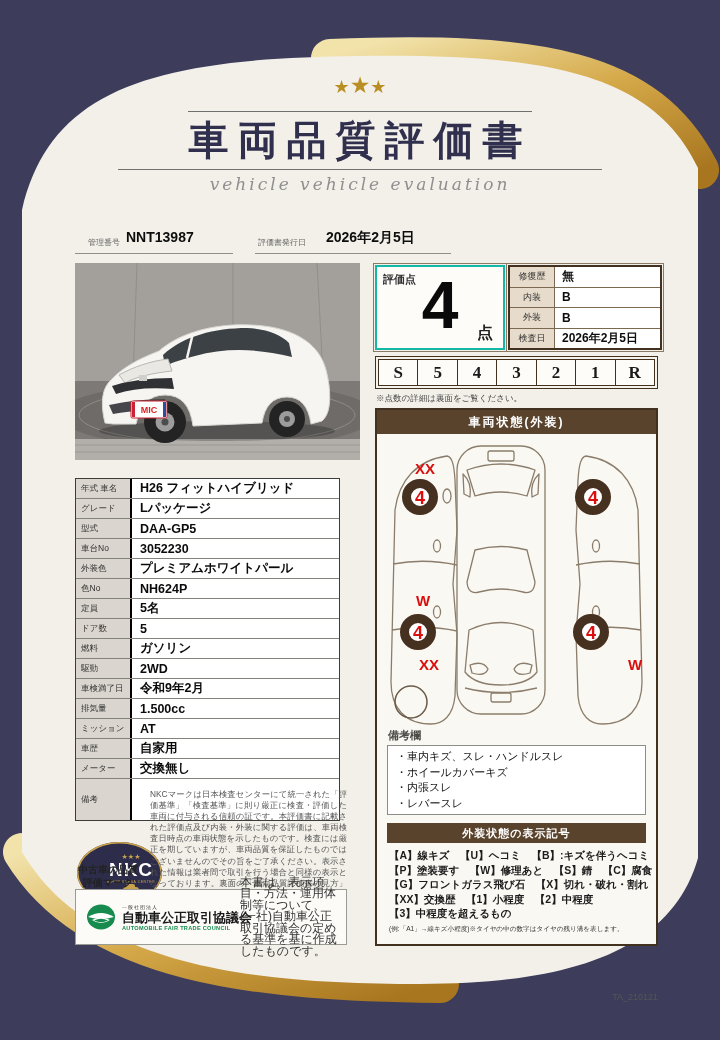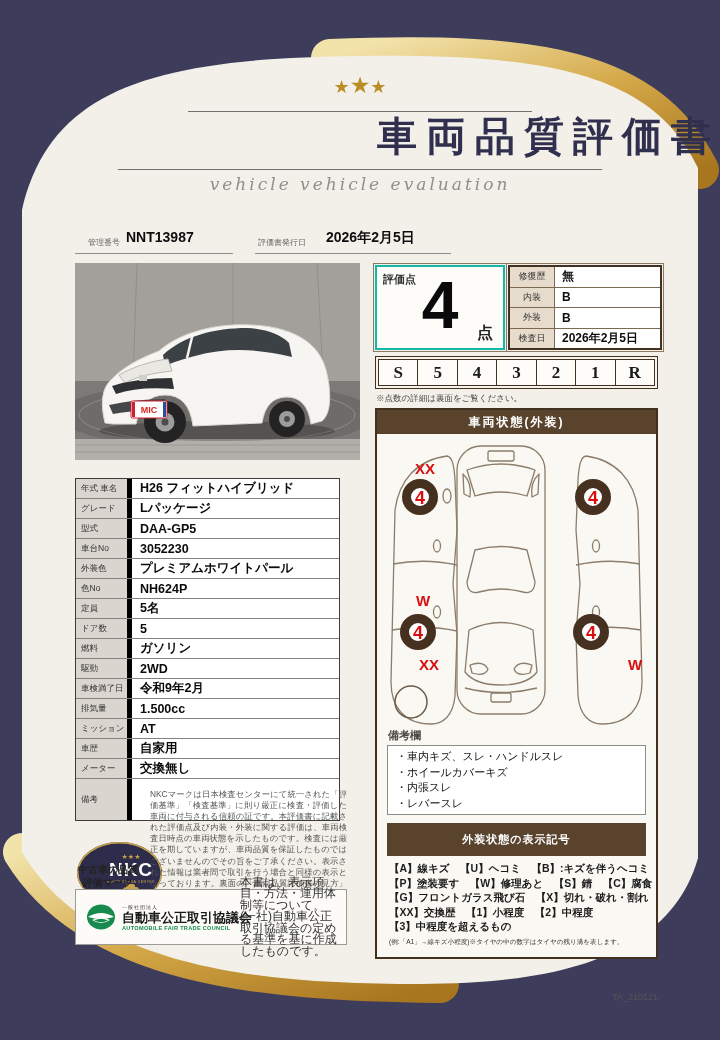--- a/index.html
+++ b/index.html
@@ -8,22 +8,22 @@
   #bg{position:absolute;inset:0;z-index:0;}
   .layer{position:absolute;z-index:1;}
 
   
   .stars{top:74px;left:0;width:720px;text-align:center;color:#b98e24;}
   .stars span{display:inline-block;font-size:18px;line-height:1;vertical-align:baseline;}
   .stars .mid{font-size:23px;}
   .rule{height:1px;background:#70706e;}
   .rule1{top:111px;left:188px;width:344px;}
   .rule2{top:169px;left:118px;width:484px;}
-  .doc-title{top:116px;left:0;width:720px;text-align:right;
-    font-family:Liberation Mono, monospace;font-weight:bold;font-size:40px;
+  .doc-title{top:116px;left:0;width:720px;text-align:center;
+    font-family:Liberation Sans, sans-serif;font-weight:bold;font-size:40px;
     letter-spacing:9px;color:#30304e;line-height:1.2;}
   .doc-sub{top:174px;left:0;width:720px;text-align:center;
     font-family:"DejaVu Serif",serif;font-style:italic;font-size:17px;
     letter-spacing:3px;color:#8f8f8f;}
 
   
   .meta-label{font-size:8px;color:#666;}
   .meta-val{font-size:14px;font-weight:bold;color:#0d0d0d;}
   .u-line{height:1px;background:#8e8e8c;}
 
@@ -58,33 +58,33 @@
   .scale-note{top:393px;left:376px;font-size:8.5px;color:#444;}
 
   
   .panel{top:408px;left:375px;width:283px;background:#faf8f3;border:2px solid #43311f;box-sizing:border-box;}
   .panel-head{height:24px;background:#5a432d;color:#fff;font-size:12px;font-weight:bold;
     letter-spacing:2px;display:flex;align-items:center;justify-content:center;}
   .diagram{display:block;margin:0 auto;}
   .remarks-label{margin:2px 0 2px 11px;font-size:11px;font-weight:bold;color:#4a4a46;}
   .remarks-box{margin:0 10px;background:#fff;border:1px solid #8d8d88;padding:3px 8px;}
   .remarks-box div{font-size:11px;line-height:15.5px;color:#111;}
-  .legend-bar{margin:8px 10px 0 10px;height:33px;background:#5a432d;color:#fff;
+  .legend-bar{margin:8px 10px 0 10px;height:20px;background:#5a432d;color:#fff;
     font-size:11px;font-weight:bold;letter-spacing:1px;display:flex;align-items:center;justify-content:center;}
   .legend{margin:5px 12px 8px 12px;}
   .legend div{font-size:10.5px;font-weight:600;line-height:14.5px;color:#1c1c1c;white-space:nowrap;}
   .legend .tiny{font-size:6.6px;font-weight:normal;color:#333;margin-top:1px;}
   .doc-code{top:992px;left:375px;width:283px;text-align:right;font-size:9px;color:#555;}
 
   
   .vtbl{top:478px;left:75px;width:263px;border:1.5px solid #3c3c38;background:#fff;}
   .vrow{display:flex;border-bottom:1px solid #83837d;height:19px;}
   .vrow:last-child{border-bottom:none;}
   .vrow.tall{height:41px;}
-  .vlabel{width:56px;background:#dad6cf;border-right:5px solid #000000;
+  .vlabel{width:56px;background:#dad6cf;border-right:2px solid #000000;
     font-size:8.5px;color:#333;display:flex;align-items:center;padding-left:5px;box-sizing:border-box;}
   .vval{flex:1;font-size:12.5px;font-weight:bold;color:#0b0b0b;
     display:flex;align-items:center;padding-left:8px;white-space:nowrap;overflow:hidden;}
 
   
   .nkc-circle{top:842px;left:77px;width:62px;height:62px;border-radius:50%;
     background:#2d2d4b;display:flex;flex-direction:column;align-items:center;justify-content:center;
     box-shadow:0 0 0 1.5px #c9a34c inset;padding-left:23px;}
   .nkc-stars{font-size:7px;color:#c9a34c;line-height:7px;}
   .nkc-abbr{font-size:19px;font-weight:bold;color:#fff;line-height:20px;letter-spacing:1px;}

